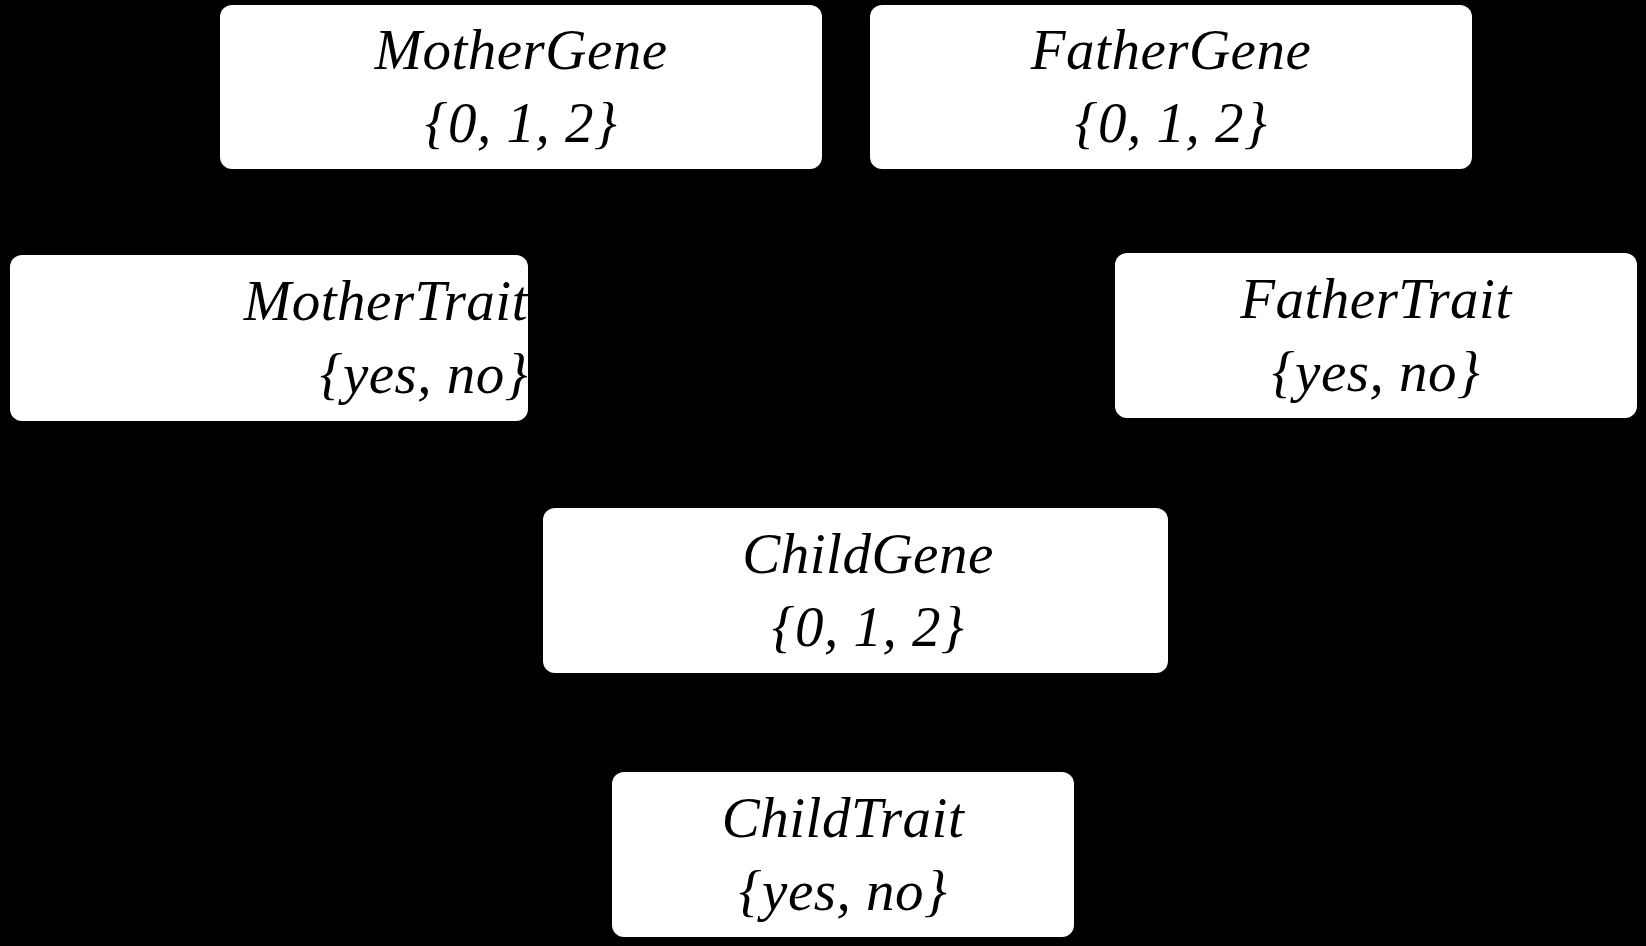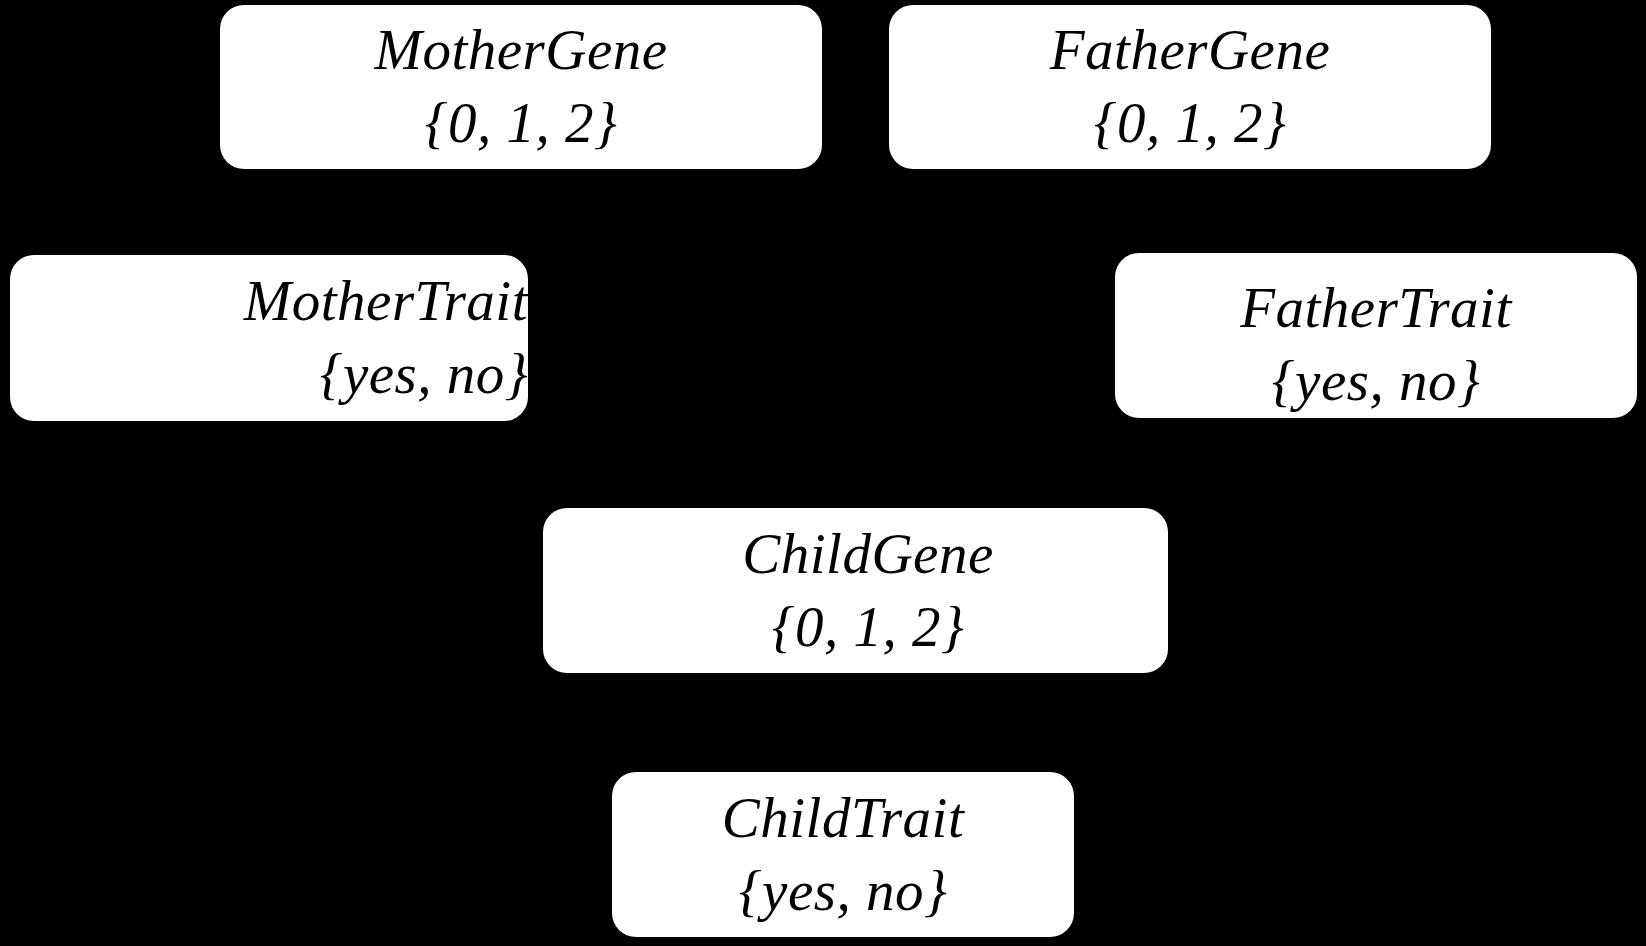--- a/index.html
+++ b/index.html
@@ -12,39 +12,39 @@
     width: 1646px;
     height: 946px;
     background: #000000;
     overflow: hidden;
     font-family: "Liberation Serif", "DejaVu Serif", serif;
   }
   .node {
     position: absolute;
     background: #ffffff;
     color: #000000;
-    border-radius: 24px;
+    border-radius: 12px;
     display: flex;
     flex-direction: column;
     align-items: center;
     justify-content: center;
     text-align: center;
     font-style: italic;
     font-size: 57px;
     line-height: 1.28;
     letter-spacing: 0.5px;
   }
   .node-label, .node-domain {
     white-space: nowrap;
   }
   
   #node-mother-gene  { left: 220px;  top: 5px;   width: 602px; height: 164px; }
-  #node-father-gene  { left: 870px;  top: 5px;   width: 602px; height: 164px; margin-left: 19px; }
+  #node-father-gene  { left: 870px;  top: 5px;   width: 602px; height: 164px; }
   #node-mother-trait { left: 10px;   top: 255px; width: 518px; height: 166px; align-items: flex-end; }
-  #node-father-trait { left: 1115px; top: 253px; width: 522px; height: 165px; justify-content: flex-end; }
+  #node-father-trait { left: 1115px; top: 253px; width: 522px; height: 165px; }
   #node-child-gene   { left: 543px;  top: 508px; width: 600px; height: 165px; padding-left: 25px; }
   #node-child-trait  { left: 612px;  top: 772px; width: 462px; height: 165px; justify-content: center; }
 </style>
 </head>
 <body>
 
 <div id="canvas">
 
   <div class="node" id="node-mother-gene">
     <div class="node-label">MotherGene</div>

